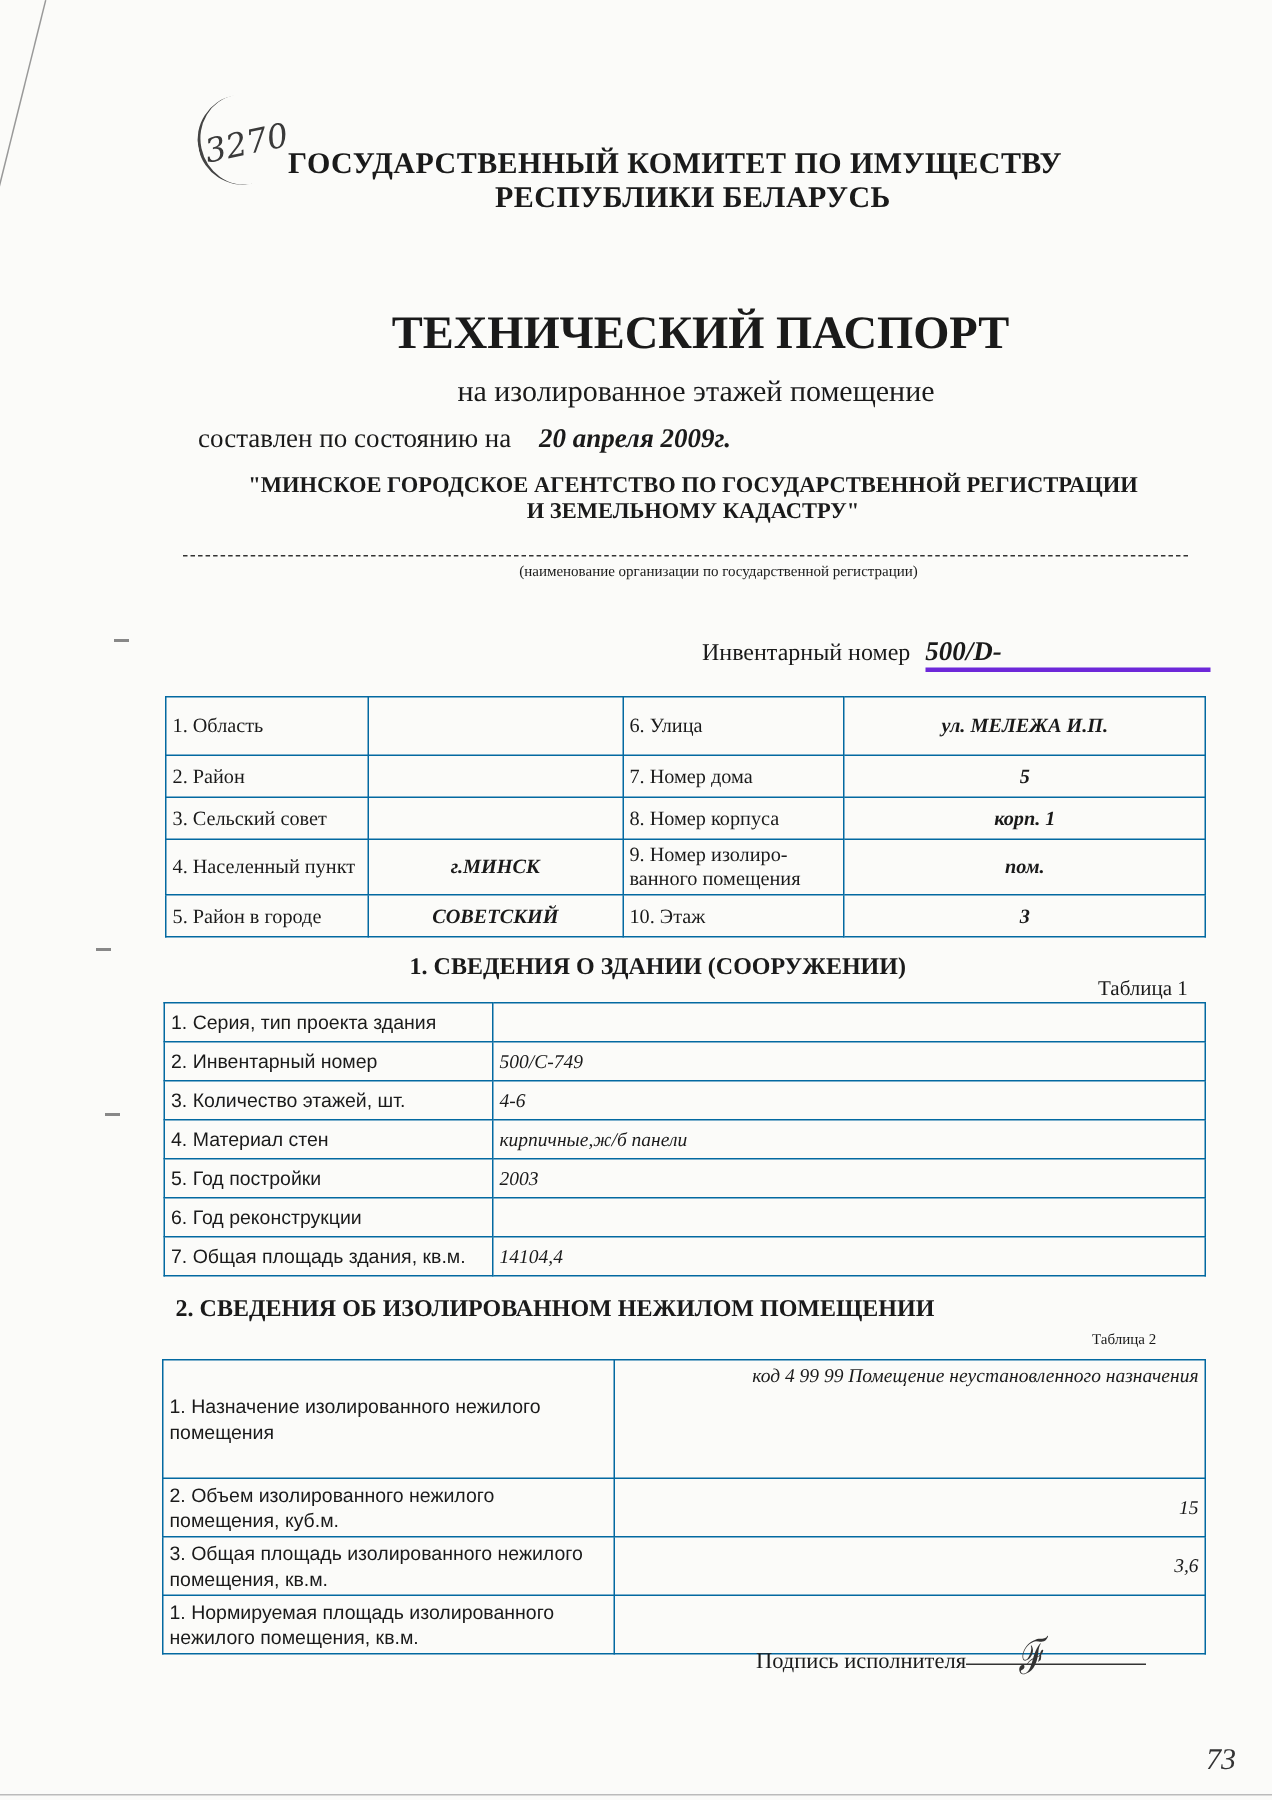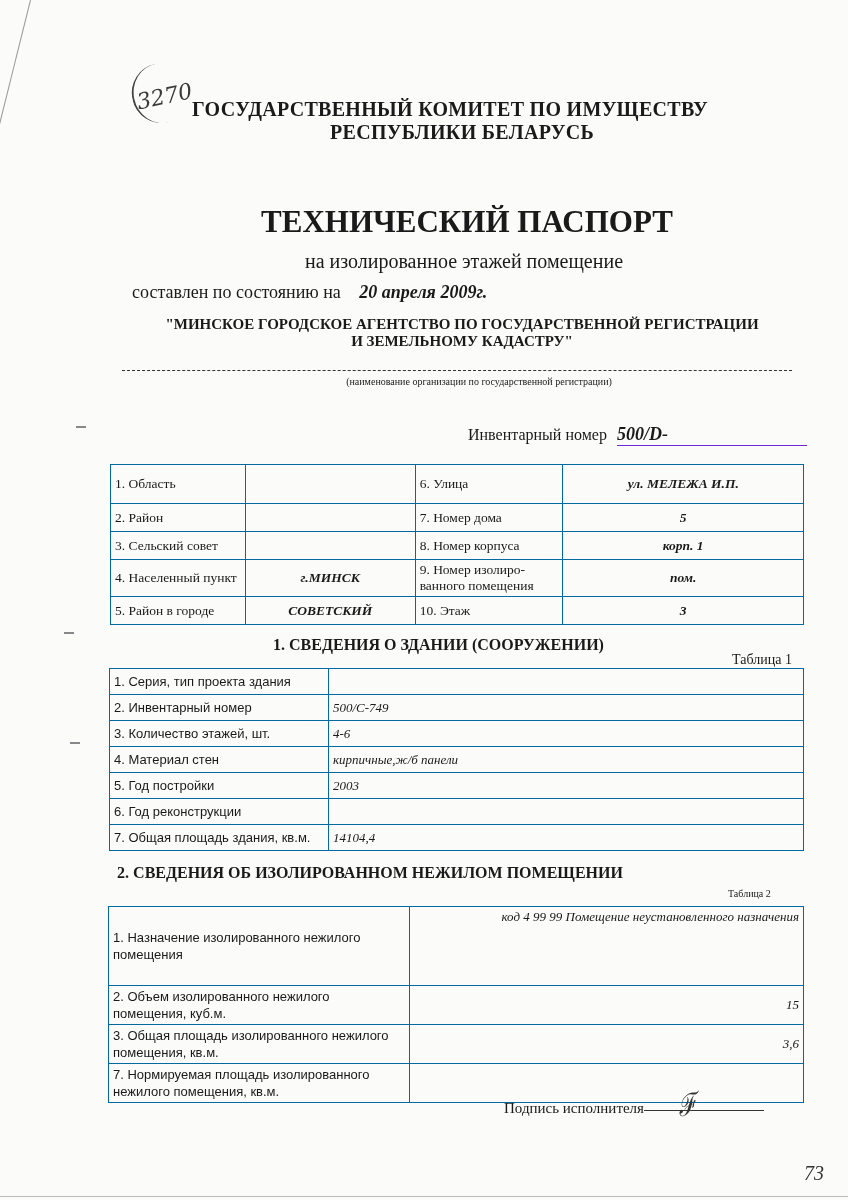--- a/index.html
+++ b/index.html
@@ -22,21 +22,21 @@
   .org1 .l1 { display: block; padding-left: 52px; }
   .org1 .l2 { display: block; padding-left: 76px; }
   .title { left: 0; width: 848px; top: 204px; font-size: 31px; font-weight: bold; padding-left: 86px; box-sizing: border-box; }
   .subtitle { left: 0; width: 848px; top: 250px; font-size: 20px; padding-left: 80px; box-sizing: border-box; }
   .asof { left: 132px; top: 282px; font-size: 18px; }
   .asof .date { font-style: italic; font-weight: bold; margin-left: 14px; }
   .agency { left: 0; width: 848px; top: 316px; font-size: 15px; font-weight: bold; line-height: 17px; padding-left: 76px; box-sizing: border-box; }
   .dashline { left: 122px; top: 370px; width: 670px; border-top: 1px dashed #333; }
   .agency-caption { left: 0; width: 848px; top: 376px; font-size: 10px; padding-left: 110px; box-sizing: border-box; }
   .inv { left: 468px; top: 424px; font-size: 16px; }
-  .inv .val { font-style: italic; font-weight: bold; font-size: 18px; margin-left: 6px; display: inline-block; border-bottom: 1px solid #6d28d9; width: 190px; }
+  .inv .val { font-style: italic; font-weight: bold; font-size: 18px; margin-left: 6px; display: inline-block; border-bottom: 3px solid #6d28d9; width: 190px; }
 
   table { border-collapse: collapse; position: absolute; }
   td { border: 1px solid #0369a1; font-size: 13.5px; padding: 2px 4px; vertical-align: middle; }
   .addr { left: 110px; top: 464px; width: 694px; }
   .addr td { height: 23px; }
   .addr .it { font-style: italic; font-weight: bold; text-align: center; }
 
   .sec1 { left: 0; width: 848px; top: 636px; font-size: 16px; font-weight: bold; padding-left: 29px; box-sizing: border-box; }
   .tab1label { left: 732px; top: 652px; font-size: 14px; }
   .t1 { left: 109px; top: 668px; width: 695px; }
@@ -182,21 +182,21 @@
   </tr>
   <tr>
     <td class="k" style="height:32px">2. Объем изолированного нежилого помещения, куб.м.</td>
     <td class="v">15</td>
   </tr>
   <tr>
     <td class="k" style="height:32px">3. Общая площадь изолированного нежилого помещения, кв.м.</td>
     <td class="v">3,6</td>
   </tr>
   <tr>
-    <td class="k" style="height:32px">7. Нормируемая площадь изолированного нежилого помещения, кв.м.</td>
+    <td class="k" style="height:32px">1. Нормируемая площадь изолированного нежилого помещения, кв.м.</td>
     <td class="v"></td>
   </tr>
 </tbody>
   </table>
 
 <div class="abs sign">
   <span>Подпись исполнителя</span><span class="line"></span>
 </div>
 <div class="abs signature">ℱ</div>
 <div class="abs pagenum">73</div>

